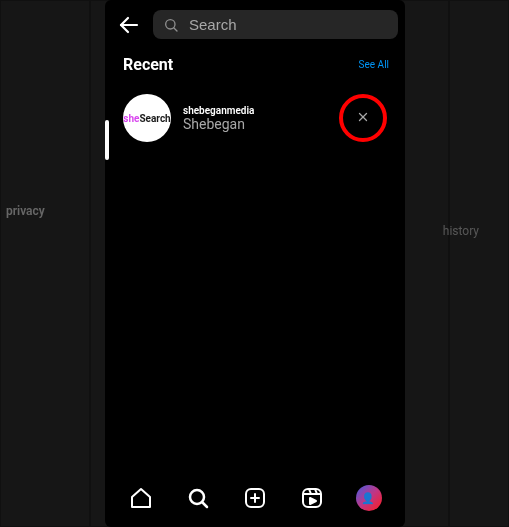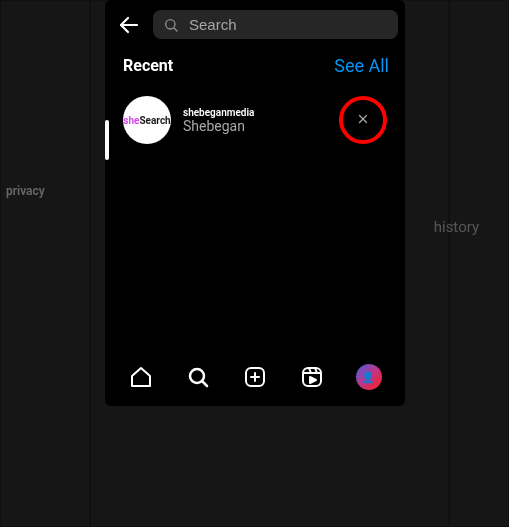--- a/index.html
+++ b/index.html
@@ -25,21 +25,21 @@
       border: 1px solid #000;
       font-size: 8px;
       color: #aaa;
       padding: 4px;
     }
     .overlay {
       position: absolute;
       left: 105px;
       top: 0;
       width: 300px;
-      height: 406px;
+      height: 527px;
       background: #000;
       border-radius: 6px;
       display: flex;
       flex-direction: column;
     }
     .search-row {
       display: flex;
       align-items: center;
       padding: 10px 12px;
       gap: 12px;
@@ -85,21 +85,21 @@
       align-items: center;
       padding: 6px 16px 12px 18px;
     }
     .recent-title {
       color: #fff;
       font-size: 16px;
       font-weight: 700;
     }
     .see-all {
       color: #0095f6;
-      font-size: 18px;
+      font-size: 10px;
       cursor: pointer;
     }
     .recent-item {
       display: flex;
       align-items: center;
       padding: 8px 18px;
       gap: 12px;
       cursor: pointer;
     }
     .avatar {
@@ -185,29 +185,29 @@
       top: 120px;
       width: 4px;
       height: 40px;
       background: #fff;
       border-radius: 2px;
     }
     
     .bg-right {
       position: absolute;
       right: 30px;
-      top: 218px;
+      top: 224px;
       color: #ccc;
-      font-size: 15px;
+      font-size: 12px;
       opacity: 0.35;
     }
     .bg-privacy {
       position: absolute;
       left: 6px;
-      top: 184px;
+      top: 204px;
       color: #ddd;
       font-size: 12px;
       font-weight: 600;
       opacity: 0.4;
     }
   </style>
 </head>
 <body>
 
 <div class="backdrop">

